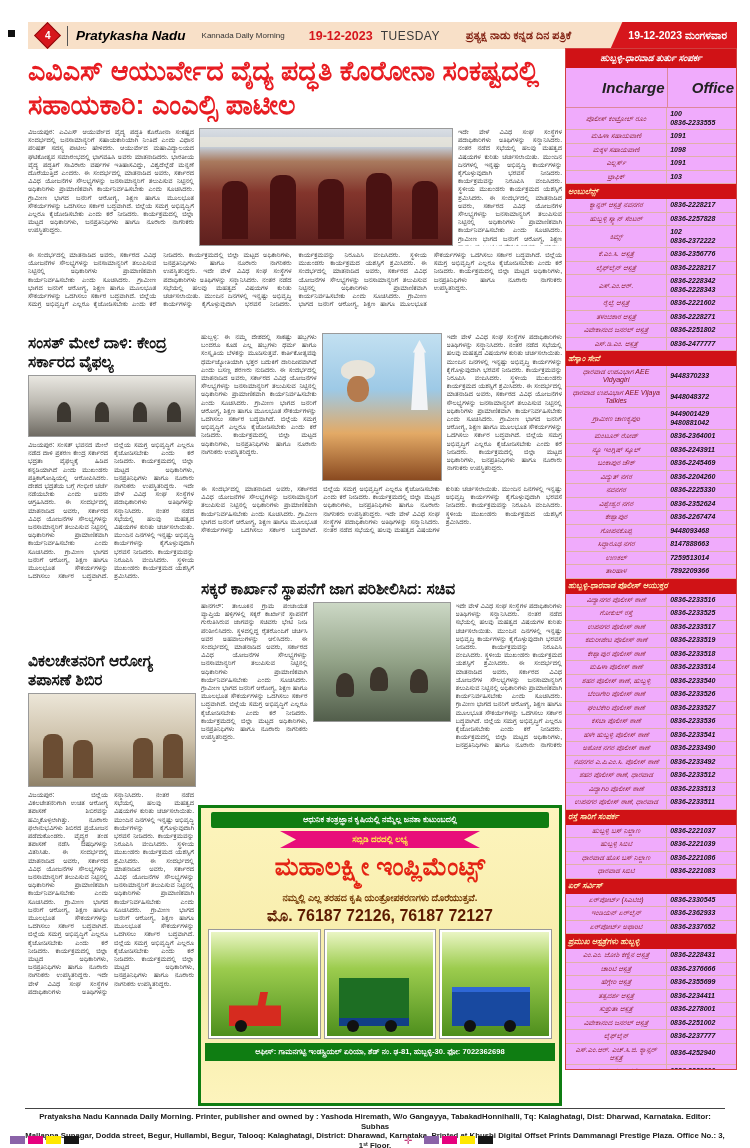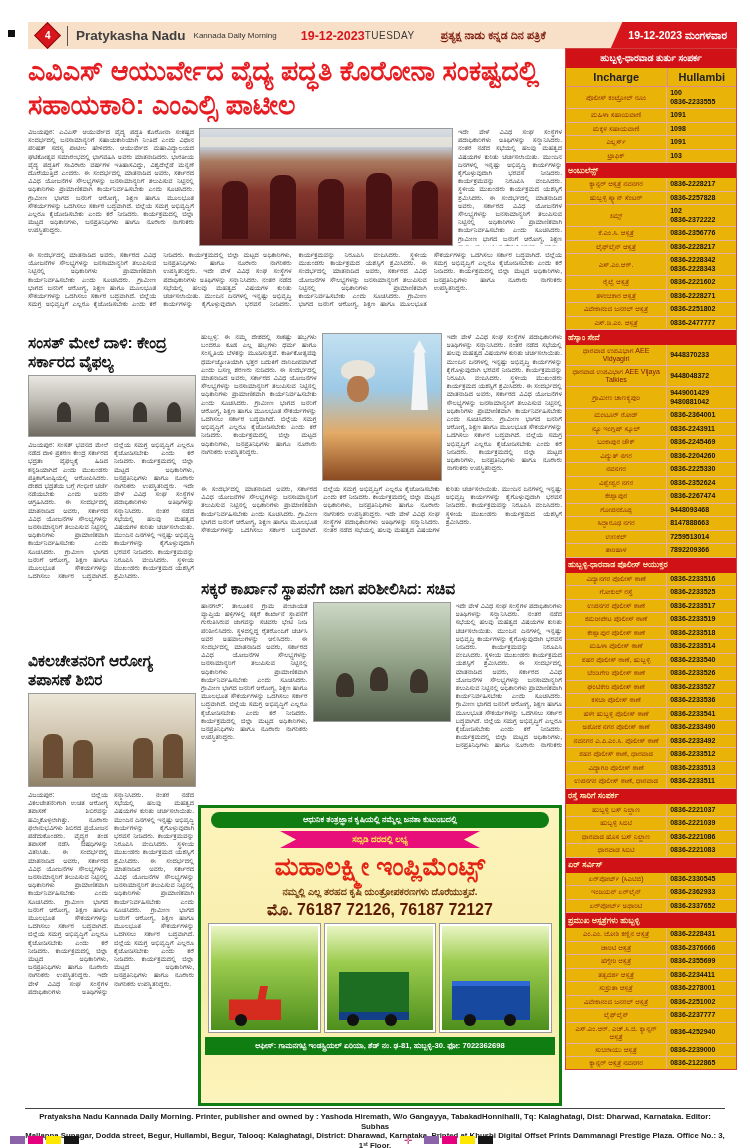--- a/index.html
+++ b/index.html
@@ -10,24 +10,24 @@
   .sq{display:inline-block;width:15px;height:8px;margin-right:3px;}
   .bars{position:absolute;bottom:4px;display:flex;}
   .regcross{position:absolute;bottom:2px;left:404px;color:#c2387a;font-size:10px;}
   
   .masthead{position:absolute;left:28px;top:22px;width:709px;height:27px;background:#f8e0c8;
             display:flex;align-items:center;}
   .diamond{width:17px;height:17px;background:#d6161c;transform:rotate(45deg);margin:0 10px 0 10px;
            display:flex;align-items:center;justify-content:center;border:1px solid #8d0d10;flex:none;}
   .diamond span{transform:rotate(-45deg);color:#fff;font-size:10px;font-weight:bold;}
   .mh-sep{width:1px;height:20px;background:#555;margin-right:8px;}
-  .mh-title{font-size:13.5px;font-weight:bold;color:#404040;white-space:nowrap;}
-  .mh-sub{font-size:8px;color:#333;margin-left:8px;white-space:nowrap;}
+  .mh-title{font-size:13.5px;font-weight:bold;color:#000000;white-space:nowrap;font-style:italic;}
+  .mh-sub{font-size:8px;color:#333;margin-left:16px;white-space:nowrap;}
   .mh-date{font-size:12.5px;font-weight:bold;color:#d6161c;margin-left:24px;white-space:nowrap;}
-  .mh-day{font-size:10px;color:#3a3a3a;margin-left:0;letter-spacing:.5px;white-space:nowrap;}
+  .mh-day{font-size:12px;color:#3a3a3a;margin-left:8px;letter-spacing:.5px;white-space:nowrap;}
   .mh-kn{font-size:11px;font-weight:bold;color:#7e1a0c;margin-left:26px;white-space:nowrap;}
   .mh-badge{margin-left:auto;height:27px;background:#d6161c;color:#fff;font-size:10.5px;font-weight:bold;
             display:flex;align-items:center;padding:0 10px 0 18px;
             clip-path:polygon(12px 0,100% 0,100% 100%,0 100%);white-space:nowrap;}
   
   .left-zone{position:absolute;left:28px;top:54px;width:534px;height:1052px;overflow:hidden;}
   .h1{font-size:27px;line-height:34px;font-weight:bold;color:#e81d22;margin:0 0 6px 0;}
   .small-txt{font-size:6.6px;line-height:8.2px;color:#222;text-align:justify;overflow:hidden;}
   .lead-row{display:flex;gap:5px;height:118px;}
   .lead-c1{width:166px;}
@@ -55,42 +55,42 @@
   .photo-saint .face{position:absolute;top:42px;left:24px;width:22px;height:26px;border-radius:45%;background:#b57b4e;}
   .k-cols{column-count:3;column-gap:6px;height:88px;margin-bottom:6px;}
   .s-row{display:flex;gap:5px;height:148px;}
   .photo-minister{width:136px;height:118px;background:linear-gradient(180deg,#ccd8c5 0%,#92a287 50%,#525e4b 100%);}
   .photo-minister .head{position:absolute;bottom:30px;left:56px;width:18px;height:24px;border-radius:50% 50% 20% 20%;background:#3d352c;}
   .s-col{flex:1;min-width:0;}
   
   .ad{position:absolute;left:198px;top:805px;width:364px;height:301px;background:linear-gradient(180deg,#fdf4bd 0%,#f6ecA8 60%,#fdf4bd 100%);
       border:3px solid #0f7d12;box-sizing:border-box;overflow:hidden;}
   .ad-banner{margin:4px 10px 0 10px;background:#0f7d12;color:#fff;font-size:8px;font-weight:bold;
-             text-align:center;border-radius:8px;padding:3px 2px;}
+             text-align:center;border-radius:2px;padding:3px 2px;}
   .ad-ribbon{width:200px;margin:3px auto 0 auto;background:#e80f7a;color:#ffe94d;font-size:8.5px;font-weight:bold;
              text-align:center;padding:3px 0;clip-path:polygon(0 0,100% 0,92% 50%,100% 100%,0 100%,8% 50%);}
   .ad-title{font-size:25px;font-weight:bold;color:#e42313;text-align:center;margin-top:4px;}
-  .ad-sub{font-size:9.5px;font-weight:bold;color:#6f3400;text-align:center;margin-top:4px;}
+  .ad-sub{font-size:9.5px;font-weight:bold;color:#6f3400;text-align:center;margin-top:10px;}
   .ad-phone{font-size:16px;font-weight:bold;color:#5c1a00;text-align:center;margin-top:3px;}
   .ad-products{display:flex;gap:5px;margin:5px 8px 0 8px;}
   .prod{flex:1;height:104px;border:2px solid #fff;box-shadow:0 0 0 1px #999;position:relative;overflow:hidden;
         background:linear-gradient(180deg,#eaf5c4 0%,#9ccc4e 35%,#4e8f1d 100%);}
   .machine{position:absolute;bottom:10px;}
   .m-red{left:18px;width:52px;height:34px;background:#d62b1f;clip-path:polygon(0 40%,55% 40%,60% 0,75% 0,70% 40%,100% 40%,100% 100%,0 100%);}
   .m-green{left:12px;width:70px;height:40px;background:#1d6e23;border-bottom:8px solid #123f86;}
   .m-blue{left:10px;width:78px;height:34px;background:#1849a0;border-top:5px solid #2e67d6;}
   .wheel{position:absolute;bottom:4px;width:12px;height:12px;border-radius:50%;background:#111;}
   .ad-address{margin:5px 4px 0 4px;background:#0f7d12;color:#fff;font-size:7.6px;font-weight:bold;
               text-align:center;padding:4px 2px;}
   
   .sidebar{position:absolute;left:565px;top:48px;width:172px;height:1022px;font-size:7px;overflow:hidden;
-           border:1px solid #d04040;background:#eab308;box-sizing:border-box;}
+           border:1px solid #d04040;background:#f0abfc;box-sizing:border-box;font-style:italic;}
   .sb-title{background:#d01216;color:#fff;font-size:9px;font-weight:bold;text-align:center;padding:4px 2px;}
   .sb-colhead{display:flex;border-bottom:1px solid #d89;}
-  .sb-colhead div{font-size:11px;font-weight:bold;color:#222;padding:3px 2px;text-align:center;}
+  .sb-colhead div{font-size:15px;font-weight:bold;color:#222;padding:11px 2px;text-align:right;}
   .sb-ch-name{width:60%;border-right:1px solid #d89;}
   .sb-ch-contact{width:40%;}
   .sb-sec{background:#d01216;color:#ffe9b0;font-size:8px;font-weight:bold;text-align:left;padding:2.5px 2px;}
   .sb-row{display:flex;border-bottom:1px solid #e0b0a8;}
   .sb-name{width:60%;color:#7a1010;padding:2px 3px;text-align:center;border-right:1px solid #e0b0a8;
            display:flex;align-items:center;justify-content:center;line-height:8px;}
   .sb-contact{width:40%;color:#111;font-weight:bold;padding:2px 3px;white-space:pre-line;line-height:8.5px;
               display:flex;align-items:center;}
   
   .footer{position:absolute;left:25px;top:1108px;width:700px;text-align:center;color:#1c1c1c;
@@ -237,21 +237,21 @@
         <div class="wheel" style="left:62px"></div>
       </div>
     </div>
     <div class="ad-address">ಆಫೀಸ್: ಗಾಮನಗಟ್ಟಿ ಇಂಡಸ್ಟ್ರಿಯಲ್ ಏರಿಯಾ, ಶೆಡ್ ನಂ. ಢ-81, ಹುಬ್ಬಳ್ಳಿ-30. ಫೋ: 7022362698</div>
   </div>
 
   <aside class="sidebar">
     <div class="sb-title">ಹುಬ್ಬಳ್ಳಿ-ಧಾರವಾಡ ತುರ್ತು ಸಂಪರ್ಕ</div>
     <div class="sb-colhead">
       <div class="sb-ch-name">Incharge</div>
-      <div class="sb-ch-contact">Hullambi</div>
+      <div class="sb-ch-contact">Office</div>
     </div>
     <div>
         <div class="sb-row">
           <div class="sb-name">ಪೊಲೀಸ್ ಕಂಟ್ರೋಲ್ ರೂಂ</div>
           <div class="sb-contact">100
 0836-2233555</div>
         </div>
         <div class="sb-row">
           <div class="sb-name">ಮಹಿಳಾ ಸಹಾಯವಾಣಿ</div>
           <div class="sb-contact">1091</div>

